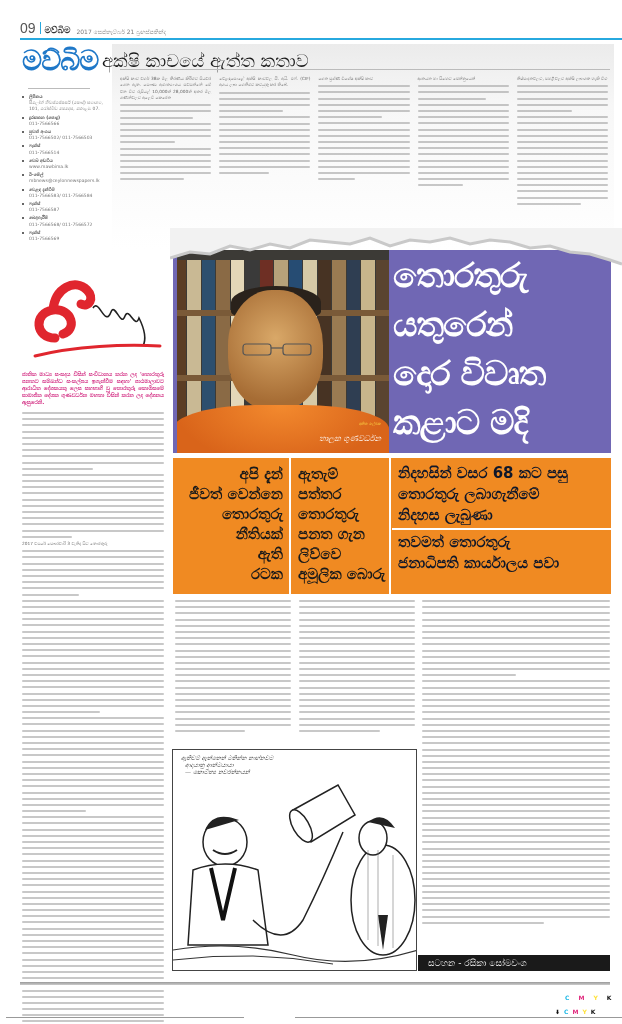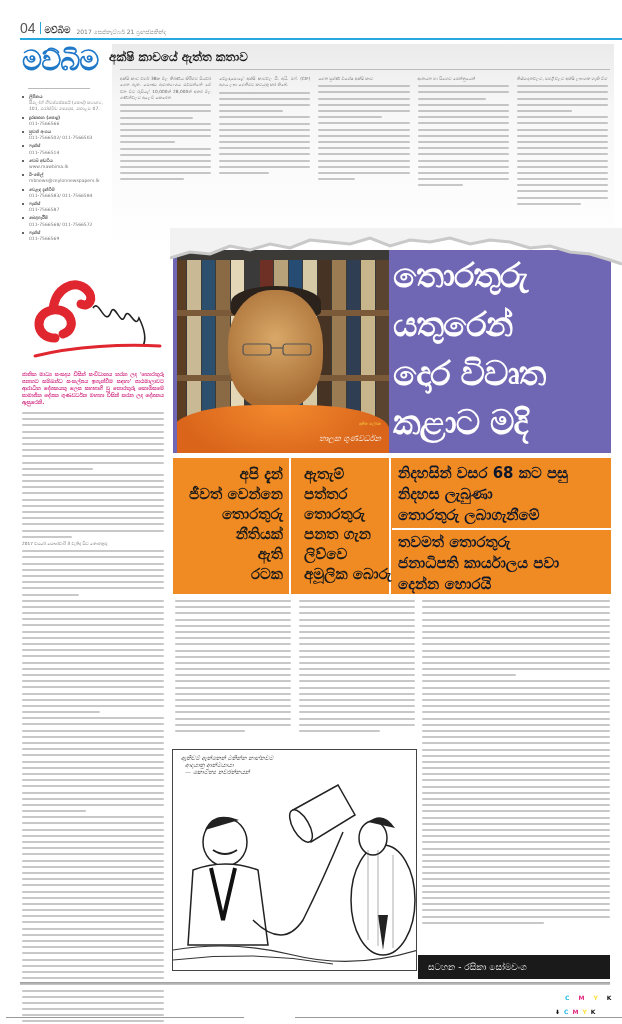--- a/index.html
+++ b/index.html
@@ -18,21 +18,21 @@
   
   .logo { left: 22px; top: 44px; font-size: 28px; font-weight: bold; color: #1f78c8; letter-spacing: -1px; font-family: "DejaVu Sans", sans-serif; }
   .logo-rule { left: 28px; top: 88px; width: 62px; height: 1px; background: #bbb; }
   .contacts { left: 22px; top: 94px; width: 88px; font-size: 4.5px; color: #777; line-height: 6.2px; }
   .contacts li { list-style: none; position: relative; padding-left: 7px; margin-bottom: 2px; }
   .contacts li::before { content: ""; position: absolute; left: 0; top: 2px; width: 2px; height: 2px; background: #333; border-radius: 50%; }
   .contacts .lbl { font-weight: bold; color: #444; display: block; }
 
   
   .top-panel { left: 112px; top: 44px; width: 502px; height: 205px; background: linear-gradient(#ebebeb, #f7f7f7 30%, #ffffff); }
-  .top-head { left: 109px; top: 50px; font-size: 12px; font-weight: bold; color: #1a1a1a; }
+  .top-head { left: 102px; top: 50px; font-size: 18px; font-weight: normal; color: #1a1a1a; }
   .top-rule { left: 120px; top: 69px; width: 490px; height: 1px; background: #bbb; }
   .cols { display: flex; gap: 8px; }
   .col { flex: 1; }
   .txt { font-size: 4.3px; line-height: 6.3px; color: #666; text-align: justify; }
   .lines span { display: block; height: 2px; margin: 0 0 4.2px 0; background: #9b9b9b; opacity: .55; border-radius: 1px; }
 
   
   .torn { left: 170px; top: 228px; width: 452px; height: 40px; }
 
   
@@ -49,47 +49,47 @@
   .photo .byline .name { font-size: 8px; font-style: italic; font-family: "DejaVu Serif", serif; margin-top: 10px; }
 
   .purple { left: 389px; top: 250px; width: 222px; height: 203px; background: #7067b4; }
   .purple-bar { left: 173px; top: 250px; width: 4px; height: 203px; background: #7067b4; }
   .bigline { left: 393px; font-size: 34px; font-weight: bold; color: #ffffff; line-height: 1; letter-spacing: -1px; font-family: "DejaVu Sans", sans-serif; }
 
   
   .orange { left: 173px; top: 458px; width: 438px; height: 136px; background: #f08a22; }
   .ob-l { left: 173px; top: 458px; width: 116px; height: 136px; padding: 6px 6px 0 0; text-align: right; }
   .ob-m { left: 292px; top: 458px; width: 116px; height: 136px; padding: 6px 0 0 6px; text-align: left; }
-  .ob-line { font-size: 15px; line-height: 20px; font-weight: bold; color: #1a1a1a; white-space: nowrap; margin-left: 6px; }
+  .ob-line { font-size: 15px; line-height: 20px; font-weight: bold; color: #1a1a1a; white-space: nowrap; }
   .vsep { width: 2px; height: 136px; background: #ffffff; top: 458px; }
   .hsep { left: 392px; top: 528px; width: 219px; height: 2px; background: #ffffff; }
   .ob-r { left: 398px; width: 212px; font-size: 15px; line-height: 21px; font-weight: bold; color: #0f172a; }
 
   
   .nid { left: 15px; top: 268px; width: 150px; height: 100px; }
   .intro { left: 22px; top: 371px; width: 142px; font-size: 5.5px; line-height: 7px; color: #d0227c; font-weight: bold; text-align: justify; }
 
   .body-col { position: absolute; }
 
   
   .cartoon { left: 172px; top: 749px; width: 245px; height: 222px; border: 1px solid #444; background: #fff; overflow: hidden; }
   .cap { position: absolute; left: 8px; top: 4px; font-size: 6px; line-height: 7px; color: #222; font-style: italic; }
-  .credit { left: 418px; top: 955px; width: 192px; height: 24px; background: #1a1a1a; color: #fff; font-size: 9px; display: flex; align-items: center; padding-left: 10px; }
+  .credit { left: 418px; top: 955px; width: 192px; height: 16px; background: #1a1a1a; color: #fff; font-size: 9px; display: flex; align-items: center; padding-left: 10px; }
 
   .bottom-rule { left: 20px; top: 982px; width: 590px; height: 3px; background: linear-gradient(#999,#ccc); }
   .cmyk { font-size: 6px; font-weight: bold; display: flex; gap: 9px; }
   .c { color: #1fb8e6; } .m { color: #e0287d; } .y { color: #ffe23a; } .k { color: #111; }
   .trim-l { left: 6px; top: 1017px; width: 238px; height: 1px; background: #999; }
   .trim-r { left: 295px; top: 1017px; width: 327px; height: 1px; background: #999; }
 </style>
 </head>
 <body>
 
 <div class="abs hdr">
-  <span class="pg">04</span>
+  <span class="pg">09</span>
   <span class="sep"></span>
   <span class="brand">මව්බිම</span>
   <span class="date">2017 සෙප්තැම්බර් 21 බ්‍රහස්පතින්දා</span>
 </div>
 
 <div class="abs logo">මව්බිම</div>
 <div class="abs logo-rule"></div>
 <ul class="abs contacts">
   <li><span class="lbl">ලිපිනය</span><span>සිලෝන් නිව්ස්පේපර්ස් (පෞද්) සමාගම, 101, රෝස්මිඩ් පෙදෙස, කොළඹ 07.</span></li>
   <li><span class="lbl">දුරකතන (පොදු)</span><span>011-7566566</span></li>
@@ -274,27 +274,26 @@
 <div class="abs ob-m">
   <div class="ob-line">ඇතැම්</div>
   <div class="ob-line">පත්තර</div>
   <div class="ob-line">තොරතුරු</div>
   <div class="ob-line">පනත ගැන</div>
   <div class="ob-line">ලිව්වෙ</div>
   <div class="ob-line">අමූලික බොරු</div>
 </div>
 <div class="abs ob-r" style="top:463px">
   <div>නිදහසින් වසර 68 කට පසු</div>
+  <div>තොරතුරු ලබාගැනීමේ</div>
   <div>නිදහස ලැබුණා</div>
-  <div>තොරතුරු ලබාගැනීමේ</div>
 </div>
 <div class="abs ob-r" style="top:532px">
   <div>තවමත් තොරතුරු</div>
   <div>ජනාධිපති කාර්යාලය පවා</div>
-  <div>දෙන්න හොරයි</div>
 </div>
 
 <svg class="abs nid" viewBox="0 0 150 100">
   <path d="M40 70 C20 70 18 45 38 42 C58 40 62 62 48 66 M38 42 C40 20 60 10 72 22 C80 30 74 40 66 36" fill="none" stroke="#e0262e" stroke-width="9" stroke-linecap="round"></path>
   <path d="M78 40 C84 30 90 60 96 44 C100 34 106 60 110 48 C114 38 120 62 124 50 C128 58 132 70 128 78" fill="none" stroke="#222" stroke-width="1.6"></path>
   <path d="M20 88 C60 78 110 76 145 78" fill="none" stroke="#e0262e" stroke-width="3" stroke-linecap="round"></path>
   <text x="0" y="0" font-size="1" fill="none">නිදහස</text>
 </svg>
 <div class="abs intro">ජාතික මාධ්‍ය සංසදය විසින් සංවිධානය කරන ලද 'තොරතුරු පනතට සම්බන්ධ සංකල්පය ඉගැන්වීම සඳහා' පාඨමාලාවට ආරාධිත දේශකයකු ලෙස සහභාගි වූ තොරතුරු කොමිසමේ සාමාජික දේශක ගුණවර්ධන මහතා විසින් කරන ලද දේශනය ඇසුරෙනි.</div>
 

